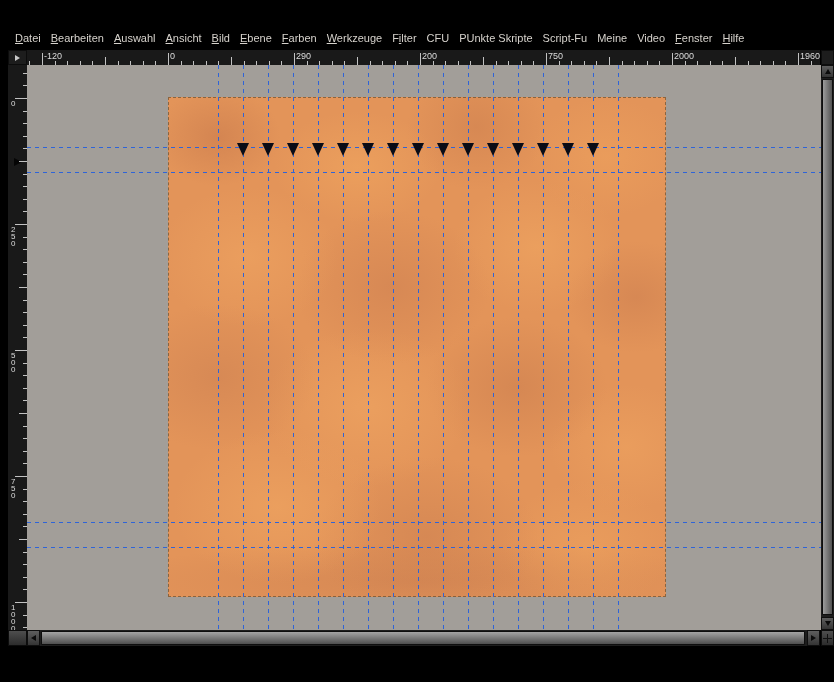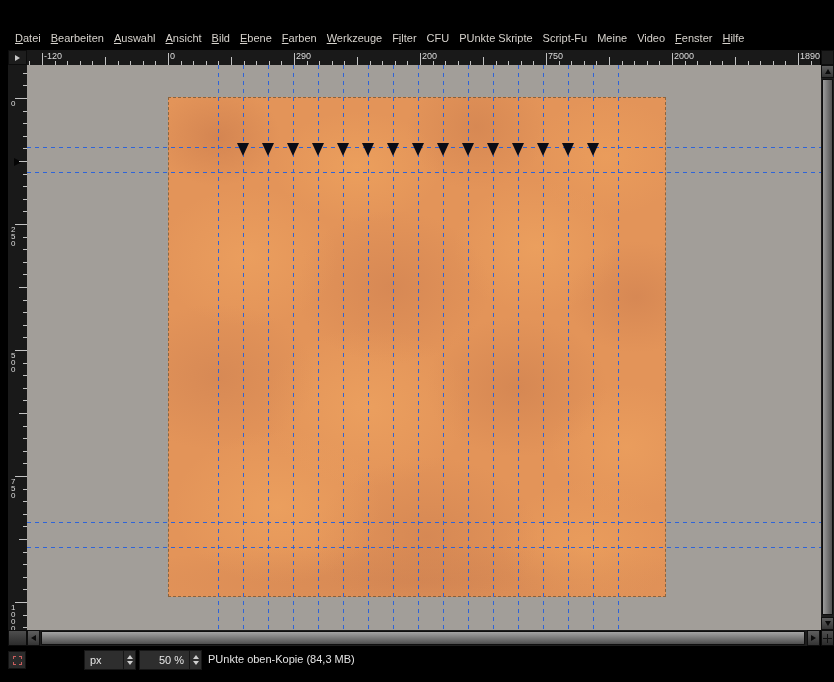--- a/index.html
+++ b/index.html
@@ -191,21 +191,21 @@
       <div class="tick-h" style="left: 745.8px; height: 4px;"></div>
       <div class="tick-h" style="left: 758.4px; height: 4px;"></div>
       <div class="tick-h" style="left: 771px; height: 12px;"></div>
       <div class="tick-h" style="left: 783.6px; height: 4px;"></div>
       <div class="rlabel-h" style="left: 17px;">-120</div>
       <div class="rlabel-h" style="left: 143px;">0</div>
       <div class="rlabel-h" style="left: 269px;">290</div>
       <div class="rlabel-h" style="left: 395px;">200</div>
       <div class="rlabel-h" style="left: 521px;">750</div>
       <div class="rlabel-h" style="left: 647px;">2000</div>
-      <div class="rlabel-h" style="left: 773px;">1890</div>
+      <div class="rlabel-h" style="left: 773px;">1960</div>
     </div>
   <div class="corner tr"></div>
 
   <div class="vruler" id="vruler">
     <div class="ruler-pointer" id="ruler-pointer" style="top: 93px;"></div>
   <div class="tick-v" style="top: 7.8px; width: 4px;"></div>
       <div class="tick-v" style="top: 20.4px; width: 4px;"></div>
       <div class="tick-v" style="top: 33px; width: 12px;"></div>
       <div class="tick-v" style="top: 45.6px; width: 4px;"></div>
       <div class="tick-v" style="top: 58.2px; width: 4px;"></div>
@@ -332,34 +332,14 @@
       </div>
     <div class="hthumb"></div>
     <div class="sb-btn right">
         <span class="arr right"></span>
       </div>
   </div>
   <div class="corner br">
     <span class="cross"></span>
   </div>
 
-  <div class="statusbar">
-    <div class="qmask">
-      <span class="qmask-icon"></span>
-    </div>
-    <div class="combo unit">
-      <span class="val">px</span>
-      <span class="spin">
-        <span class="t-up"></span>
-        <span class="t-down"></span>
-      </span>
-    </div>
-    <div class="combo zoom">
-      <span class="val">50 %</span>
-      <span class="spin">
-        <span class="t-up"></span>
-        <span class="t-down"></span>
-      </span>
-    </div>
-    <div class="status-text">PUnkte oben-Kopie (84,3 MB)</div>
-  </div>
 
 </div>
 
 </body></html>

